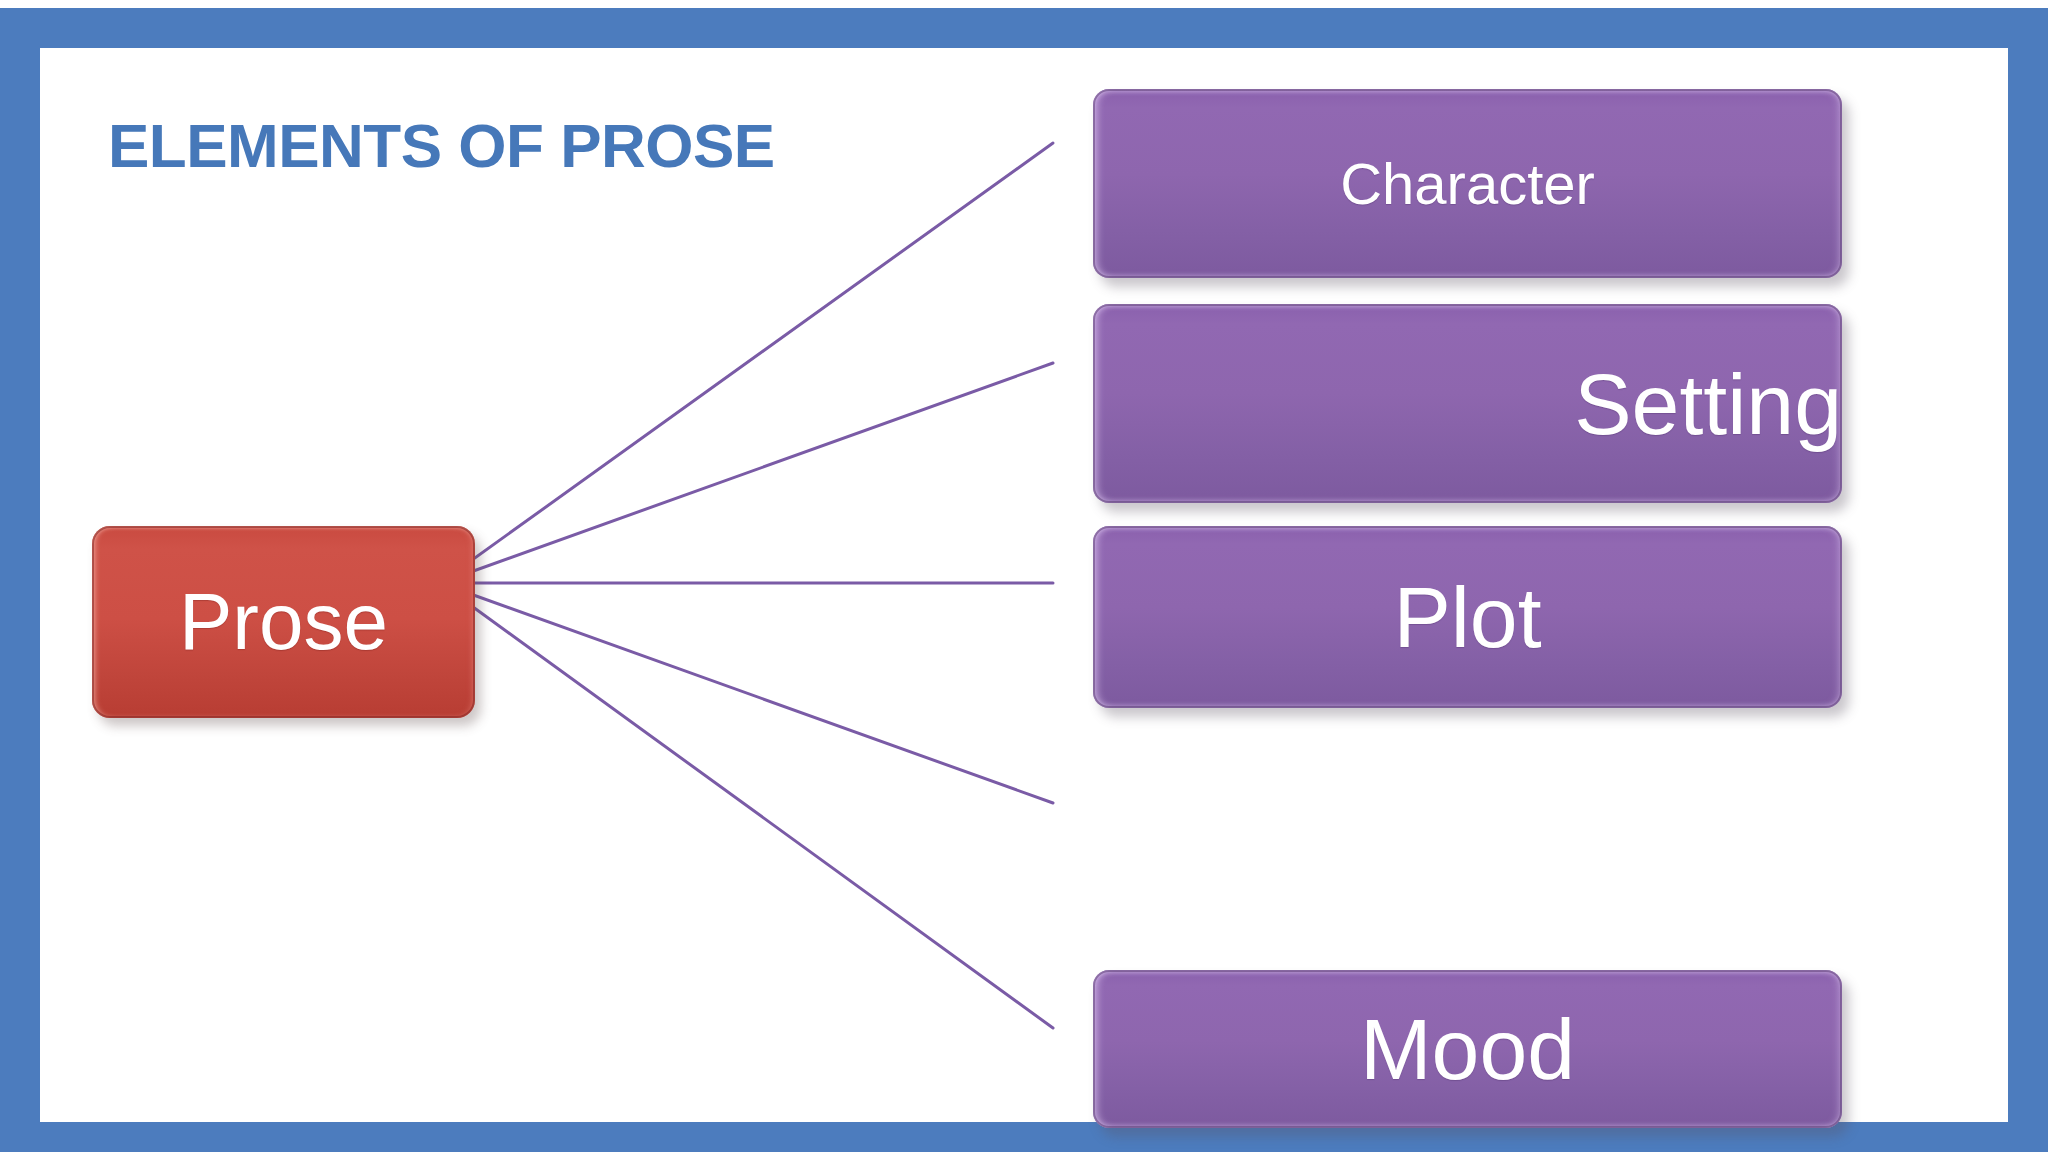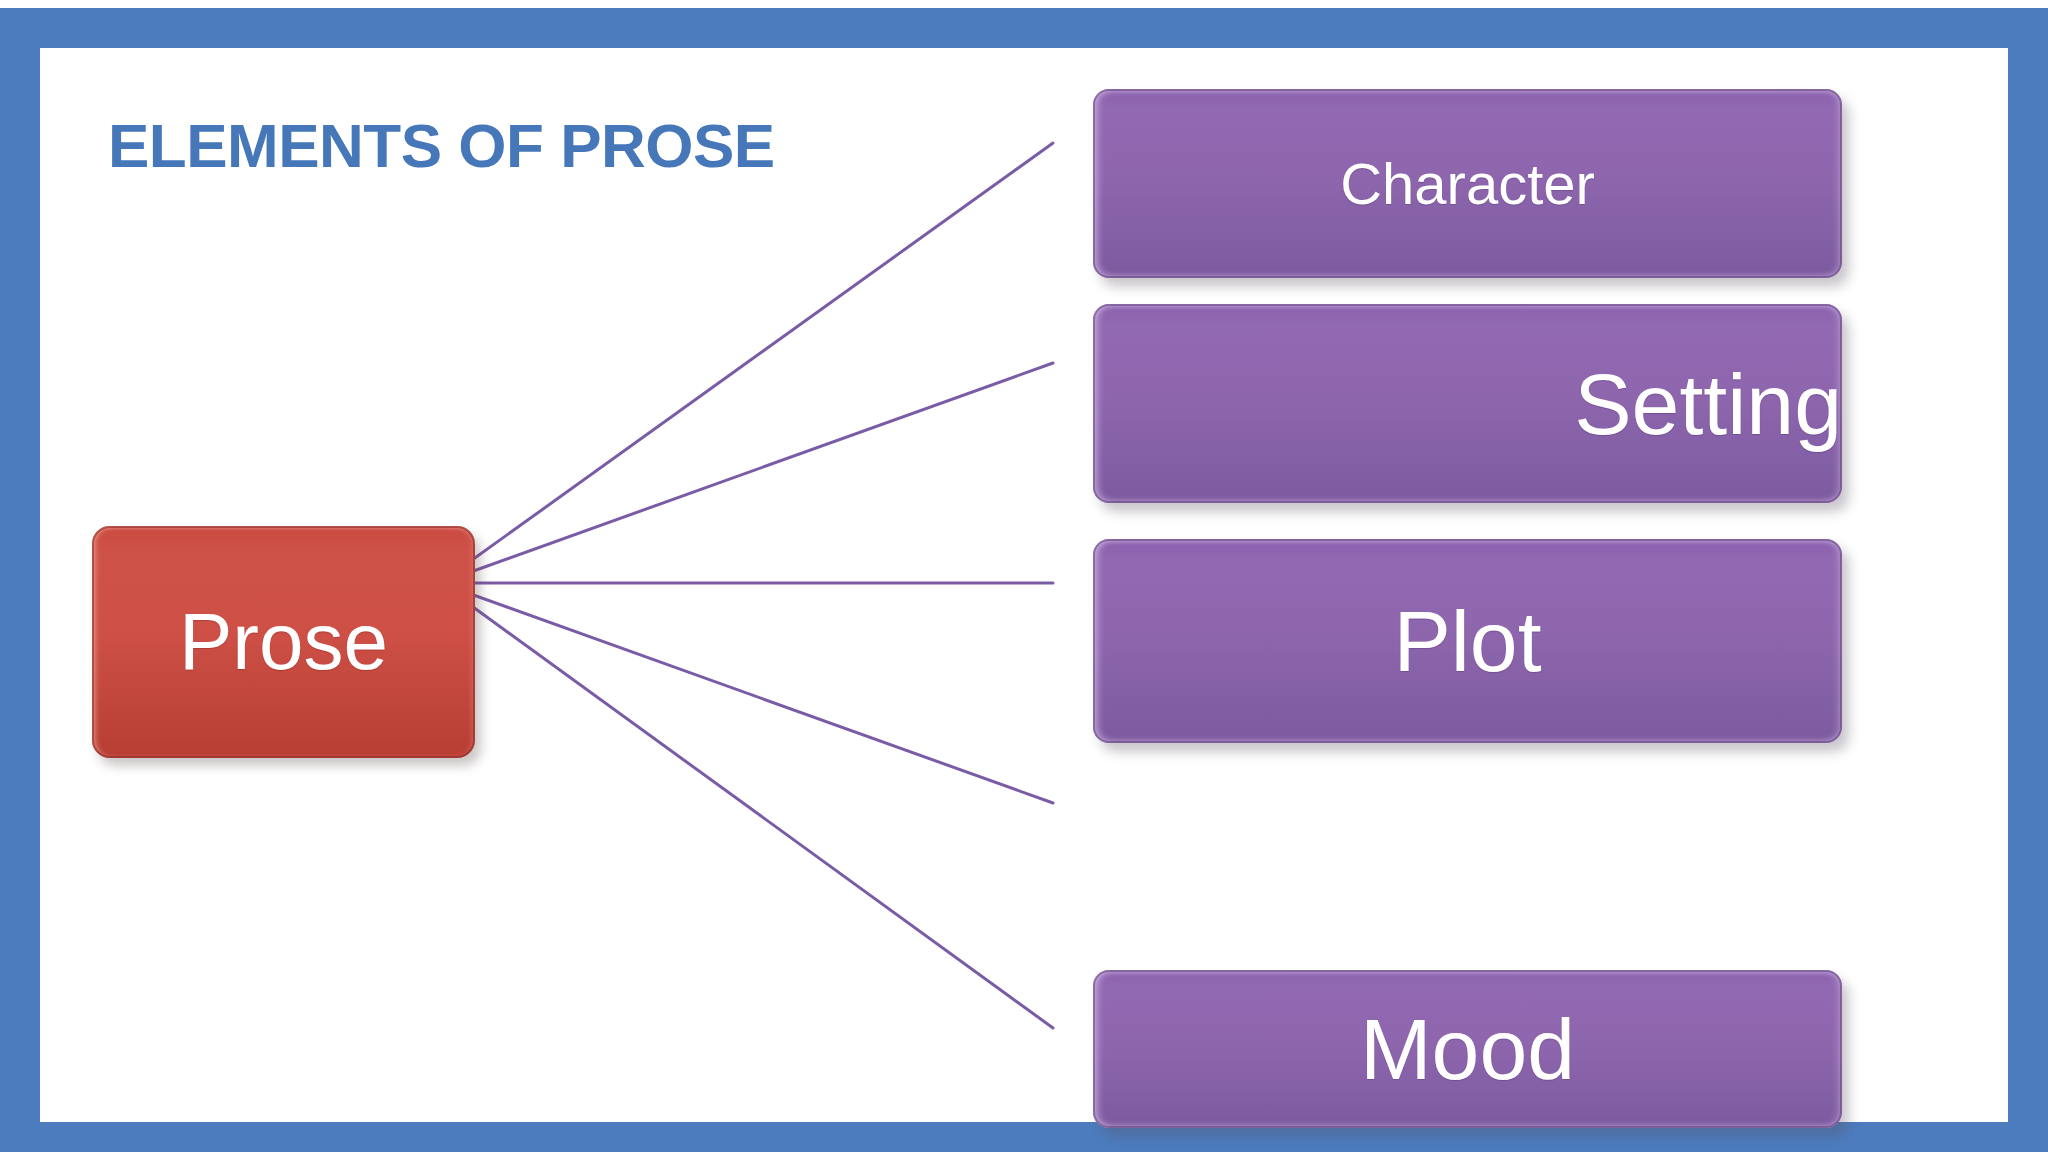--- a/index.html
+++ b/index.html
@@ -54,21 +54,21 @@
     height: 1152px;
     pointer-events: none;
   }
 
   
   #root-node {
     position: absolute;
     left: 52px;
     top: 478px;
     width: 383px;
-    height: 232px;
+    height: 192px;
     border-radius: 18px;
     background: linear-gradient(180deg,
                 #c94a40 0%,
                 #cf5248 12%,
                 #cd4f45 48%,
                 #c0453b 78%,
                 #b83d33 100%);
     box-shadow:
       inset 0 0 0 2px rgba(130,30,25,0.55),
       inset 4px 0 6px -2px rgba(255,190,180,0.85),
@@ -146,21 +146,21 @@
     </div>
 
     <div class="branch-node" style="top:41px; height:189px;">
       <span class="node-label" style="font-size:58px;">Character</span>
     </div>
 
     <div class="branch-node" style="top:256px; height:199px;justify-content:flex-end;">
       <span class="node-label" style="font-size:86px;">Setting</span>
     </div>
 
-    <div class="branch-node" style="top:491px; height:204px;">
+    <div class="branch-node" style="top:478px; height:182px;">
       <span class="node-label" style="font-size:86px;">Plot</span>
     </div>
 
 
     <div class="branch-node" style="top:922px; height:158px;">
       <span class="node-label" style="font-size:86px;">Mood</span>
     </div>
 
   </div>
 </div>

